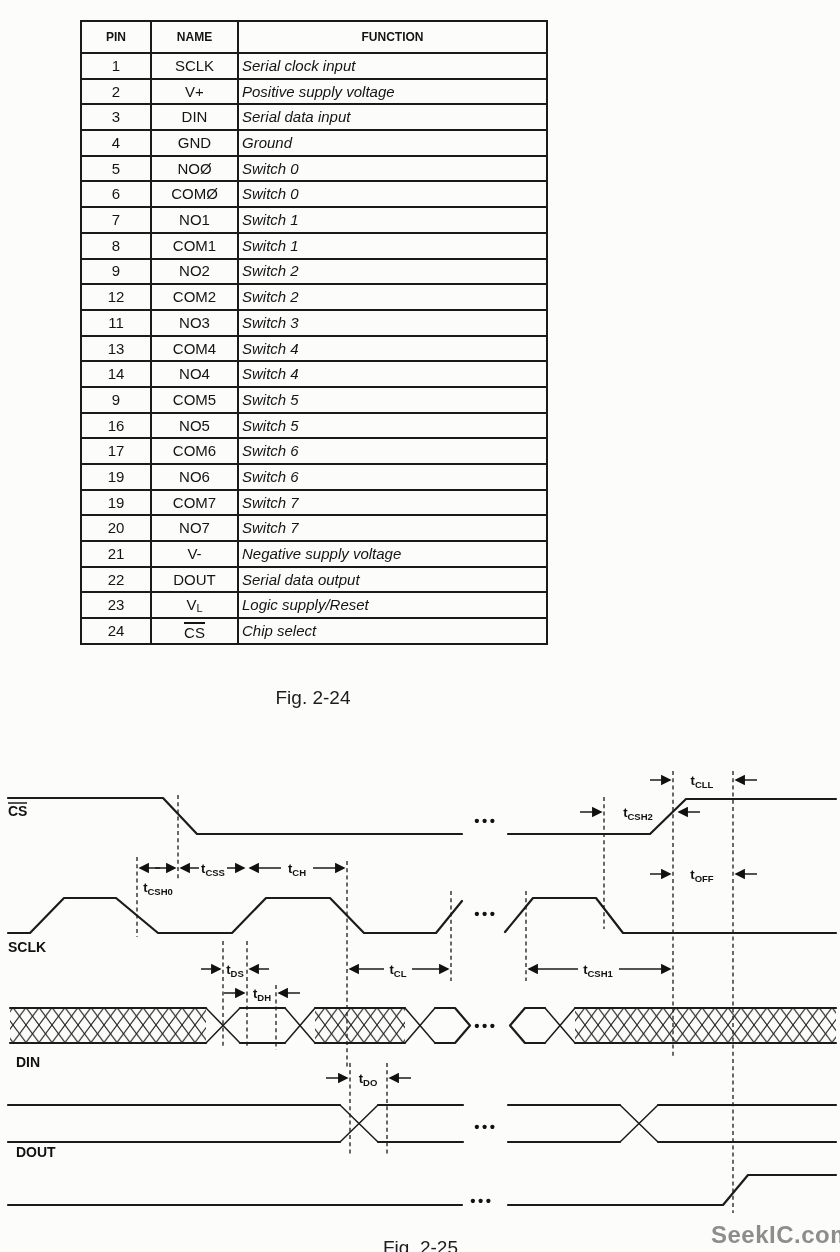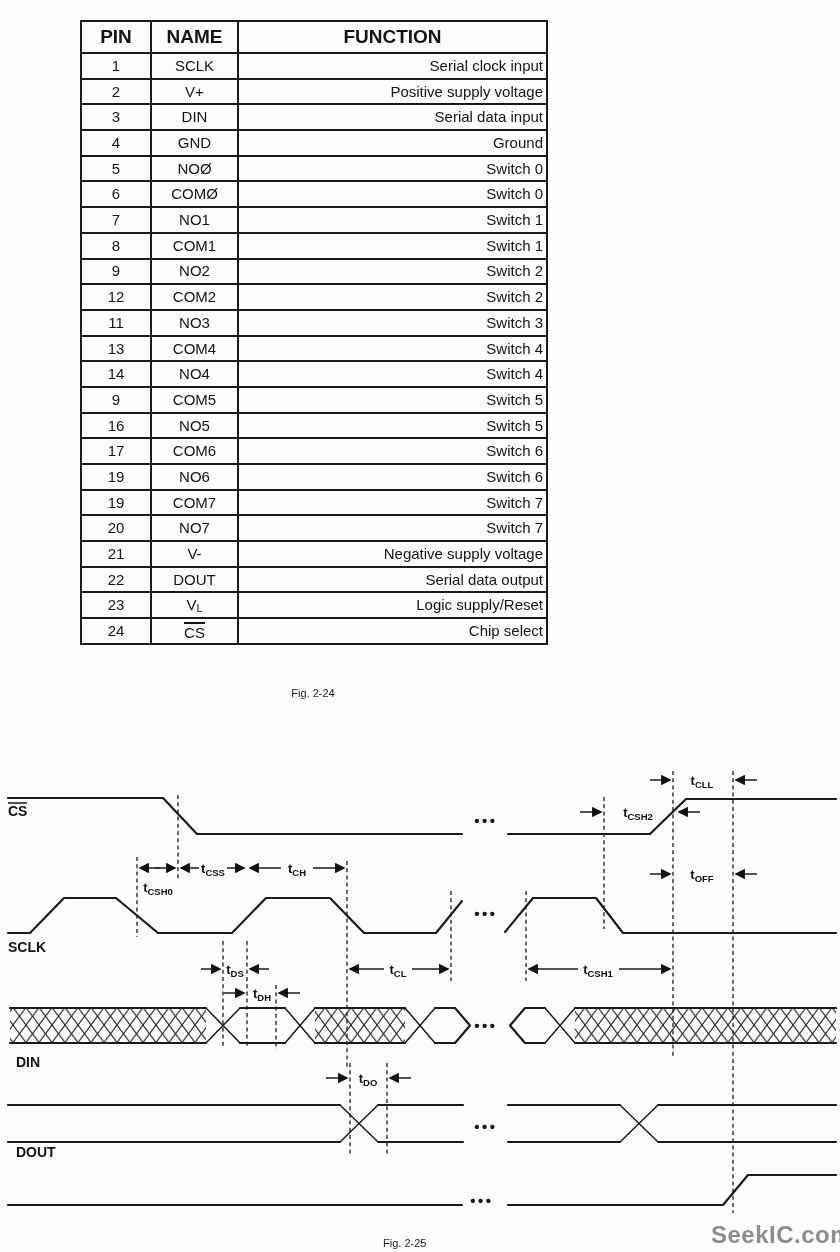--- a/index.html
+++ b/index.html
@@ -7,28 +7,28 @@
         font-family:"Liberation Sans",sans-serif;color:#141414;overflow:hidden;}
   
   table.pin-table{position:absolute;left:80px;top:20px;width:466px;
         border-collapse:collapse;table-layout:fixed;}
   table.pin-table col.c-pin{width:70px;}
   table.pin-table col.c-name{width:87px;}
   table.pin-table col.c-func{width:309px;}
   table.pin-table th, table.pin-table td{
         border:2.2px solid #1a1a1a;font-size:15px;line-height:1.05;
         padding:1px 3px;height:21.7px;overflow:hidden;white-space:nowrap;}
-  table.pin-table th{font-weight:bold;font-size:19px;height:28px;text-align:center;}
+  table.pin-table th{font-weight:bold;font-size:12px;height:28px;text-align:center;}
   td.pin-cell{text-align:center;}
   td.name-cell{text-align:center;}
-  td.func-cell{text-align:right;padding-left:12px;}
+  td.func-cell{text-align:left;padding-left:12px;font-style:italic;}
   .ovl{display:inline-block;border-top:2px solid #141414;padding-top:1px;line-height:1;}
   .subL{font-size:11px;vertical-align:-2px;}
   
-  .caption{position:absolute;font-size:11px;color:#1d1d1d;}
+  .caption{position:absolute;font-size:19px;color:#1d1d1d;}
   .cap-table{left:80px;top:687px;width:466px;text-align:center;}
   .cap-diagram{left:383px;top:1237px;}
   .watermark{position:absolute;left:711px;top:1221px;font-size:24px;
         font-weight:bold;color:#8d8d8d;letter-spacing:.5px;}
   
   svg.timing{position:absolute;left:0;top:745px;}
   .wave{fill:none;stroke:#1b1b1b;stroke-width:2.2;stroke-linejoin:round;stroke-linecap:round;}
   .thin{fill:none;stroke:#1b1b1b;stroke-width:1.5;}
   .dash{fill:none;stroke:#1b1b1b;stroke-width:1.3;stroke-dasharray:4 3.2;}
   text.tlabel{font-size:13px;font-weight:bold;fill:#111;}

